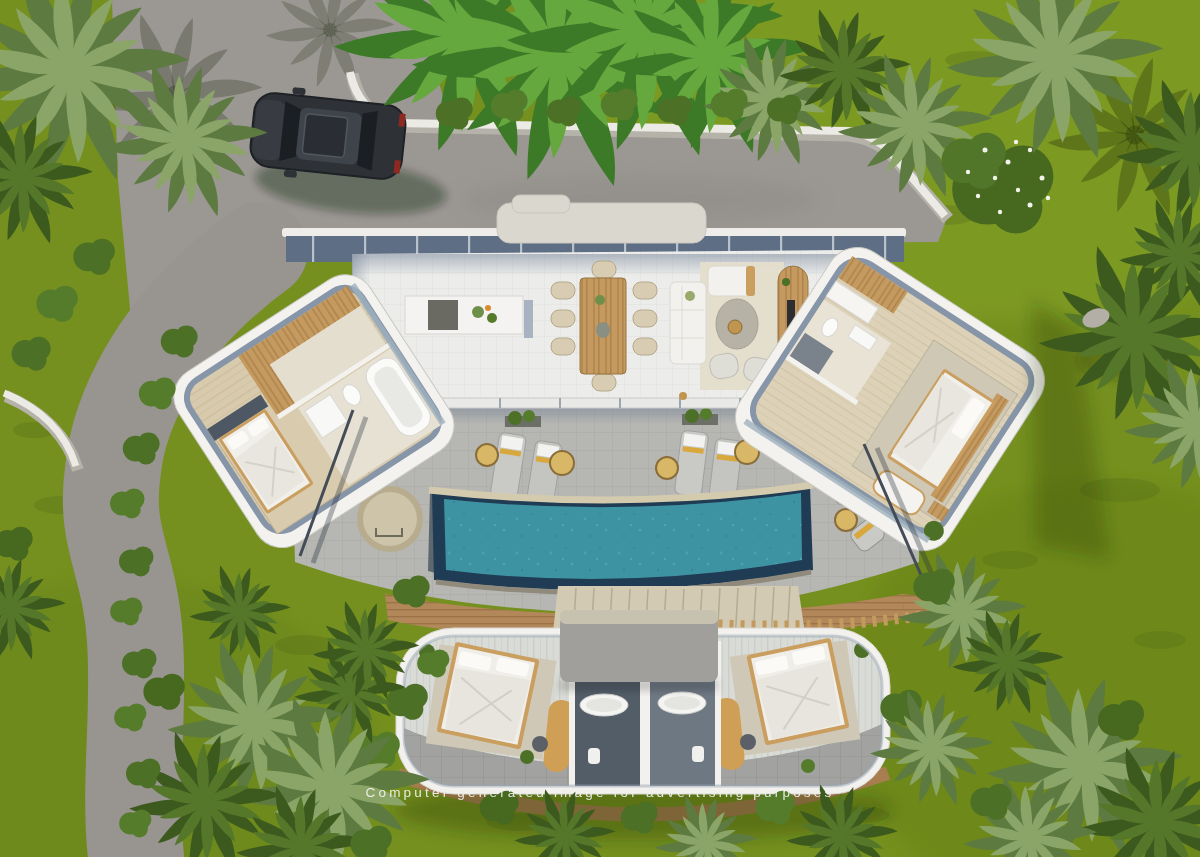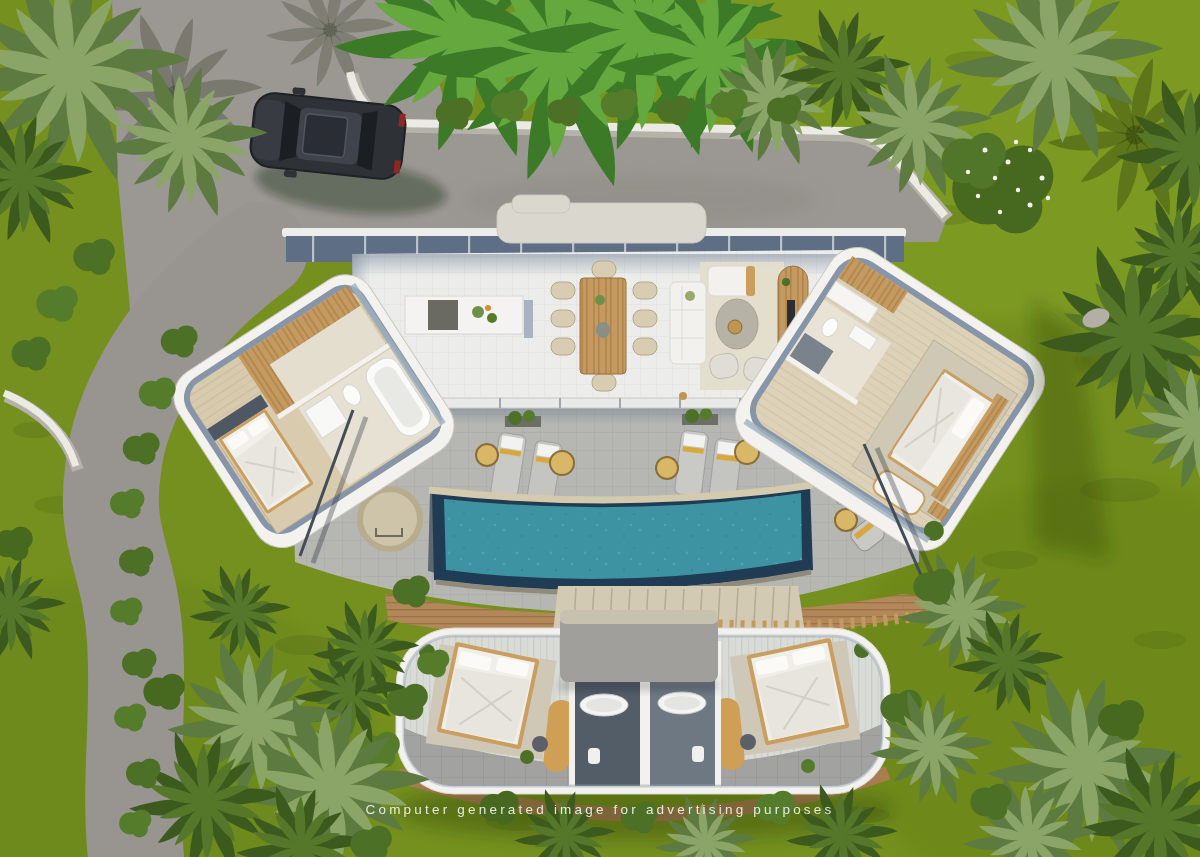--- a/index.html
+++ b/index.html
@@ -1,19 +1,19 @@
 <!DOCTYPE html>
 <html><head>
 <meta charset="utf-8">
 <style>
   html,body{margin:0;padding:0;background:#222;}
   .scene{position:relative;width:1200px;height:857px;overflow:hidden;background:#75901e;font-family:"Liberation Sans",sans-serif;}
   .scene svg{position:absolute;left:0;top:0;}
   .caption{
-    position:absolute;left:0;top:802px;width:100%;
+    position:absolute;left:0;top:785px;width:100%;
     text-align:center;color:#eef0ea;font-size:13.5px;font-weight:500;
     letter-spacing:3.2px;opacity:.95;
   }
 </style>
 </head>
 <body>
 
 <div class="scene">
 <svg width="1200" height="857" viewBox="0 0 1200 857" xmlns="http://www.w3.org/2000/svg">
   <defs>

